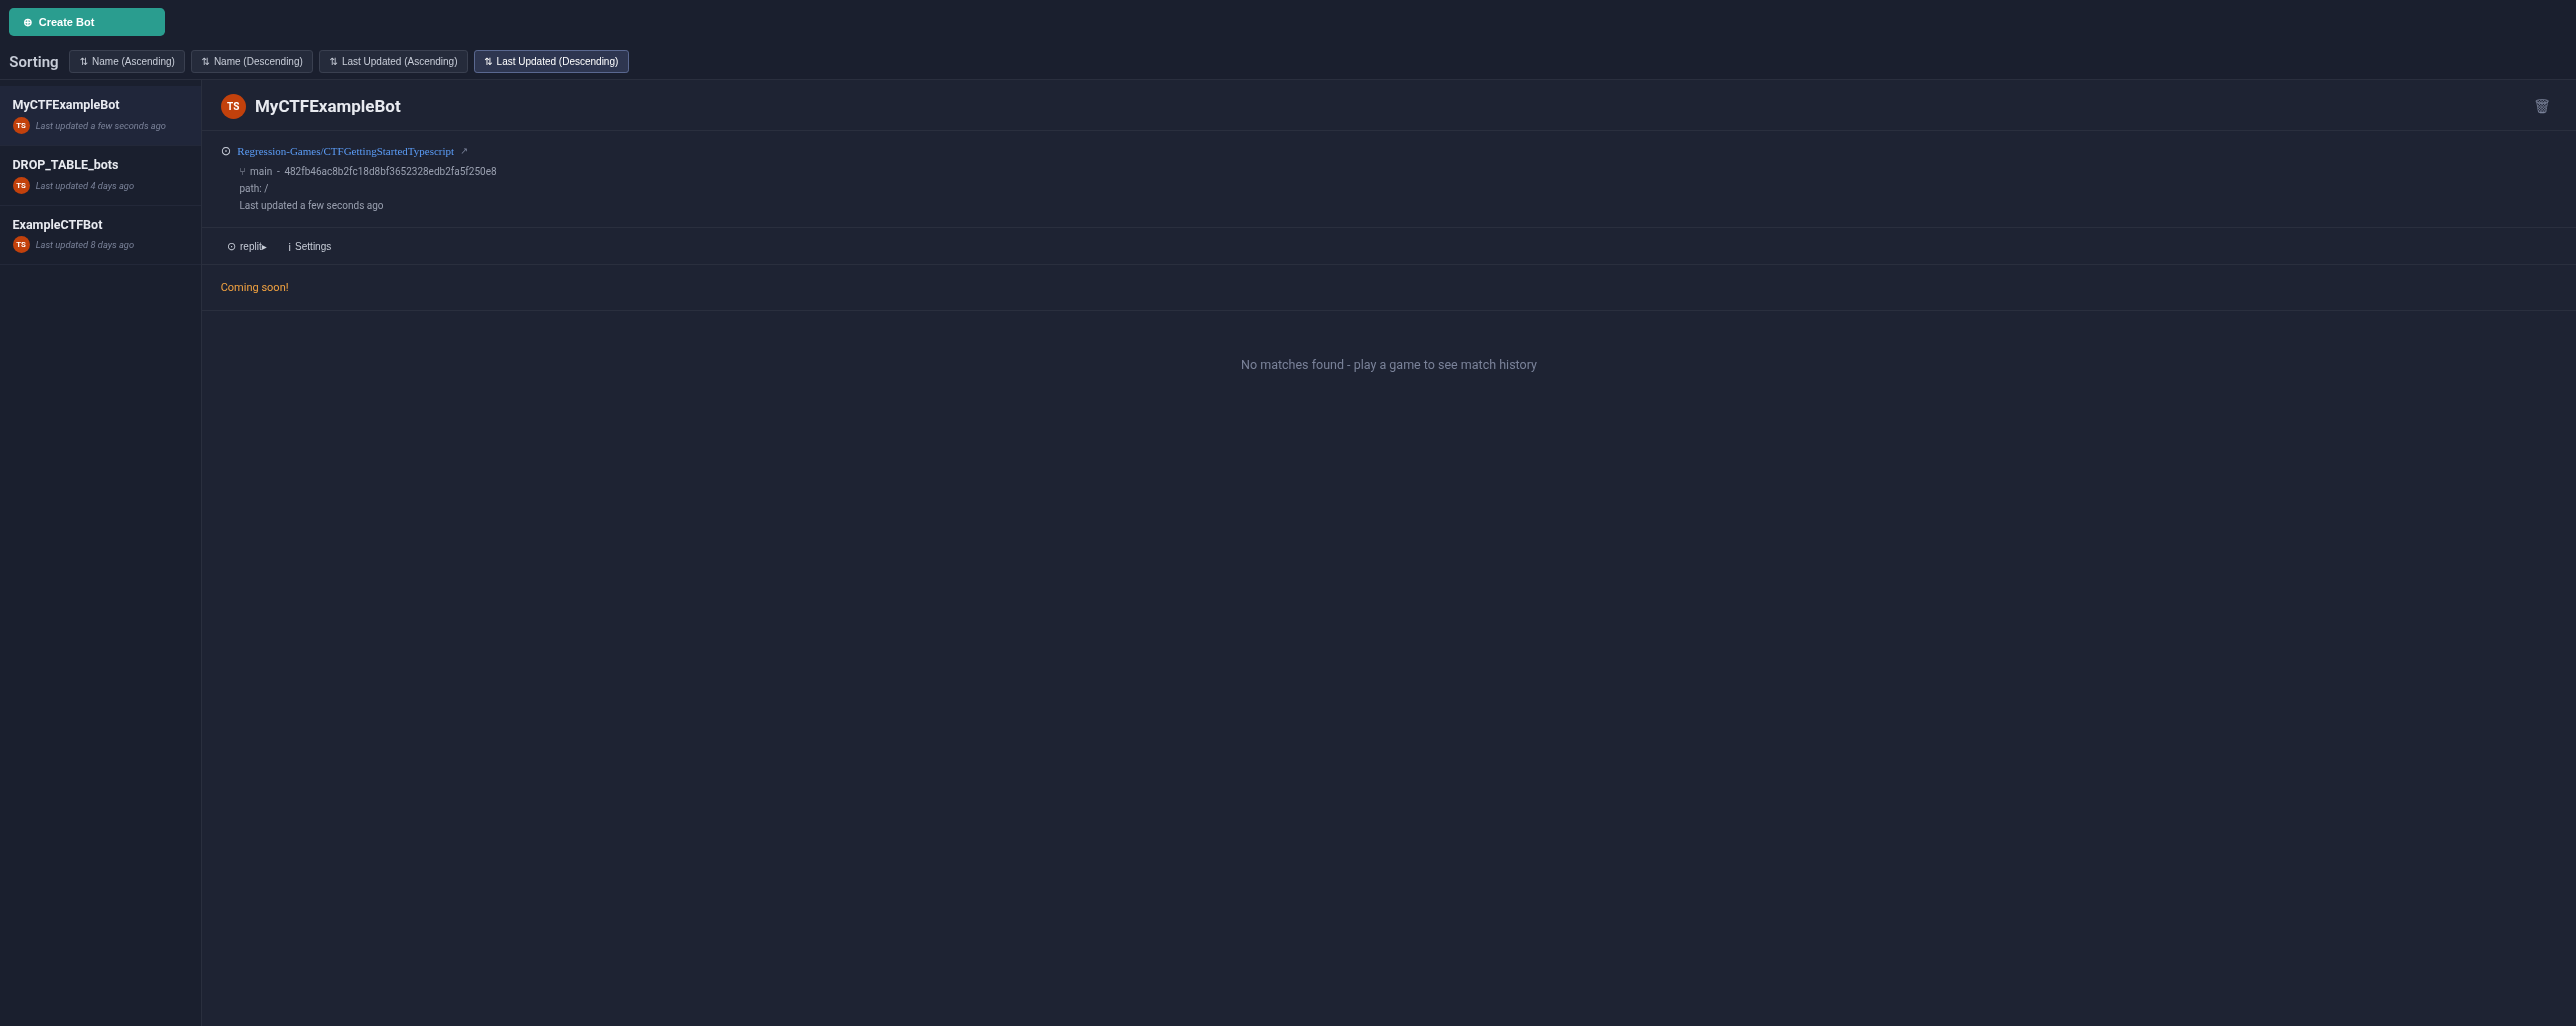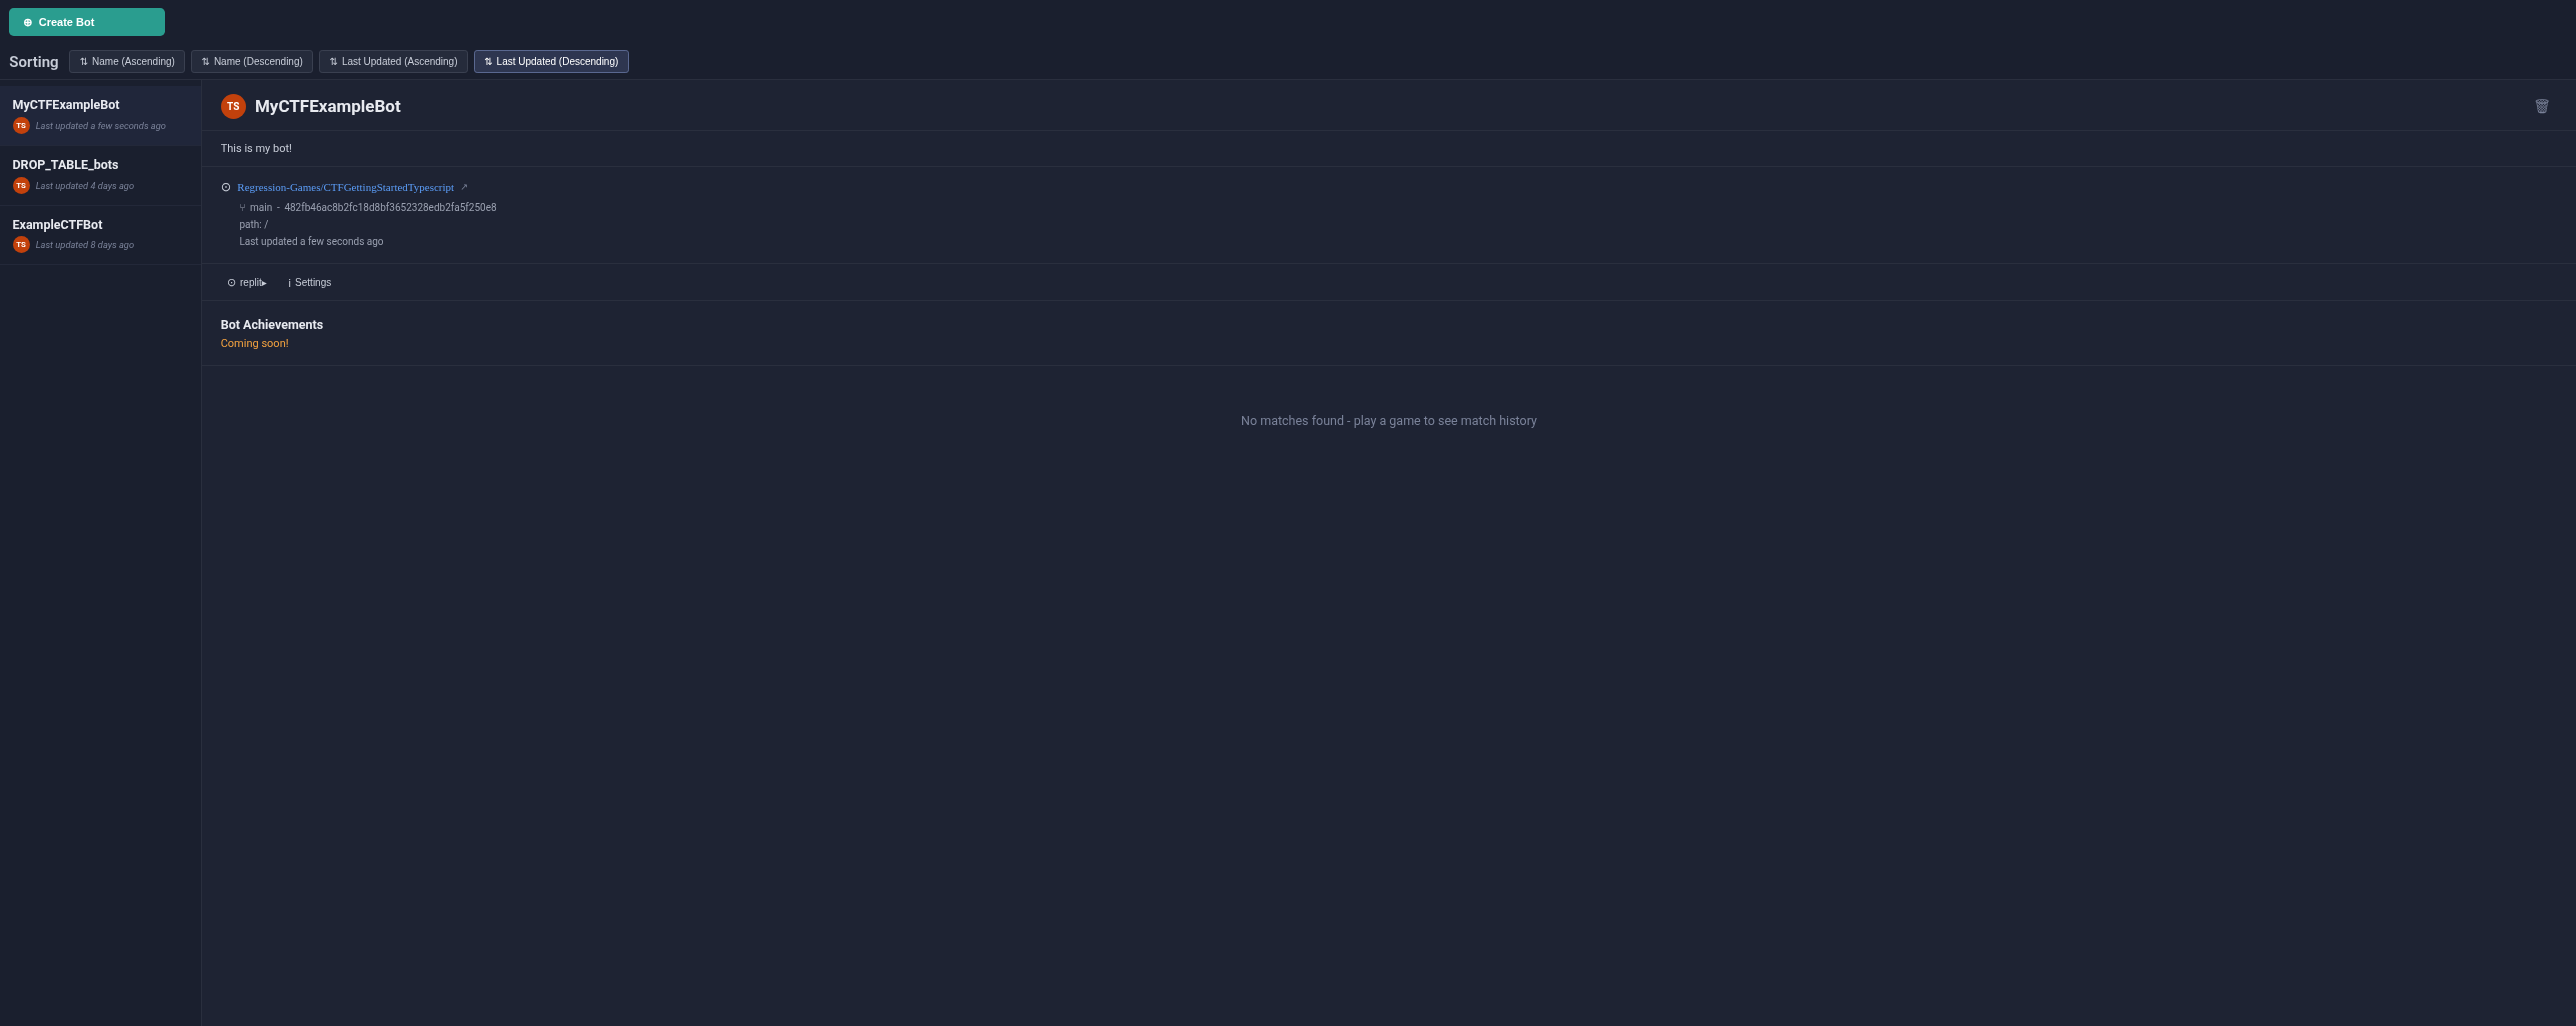--- a/index.html
+++ b/index.html
@@ -322,23 +322,20 @@
     <div class="detail-panel">
 
       <div class="detail-header">
         <div class="detail-header-left">
           <div class="avatar" style="width:25px;height:25px;font-size:10px;">TS</div>
           <span class="detail-bot-name">MyCTFExampleBot</span>
         </div>
         <button class="delete-btn">🗑</button>
       </div>
 
-      <div class="bot-description">
-        <span>This is my bot!</span>
-      </div>
 
       <div class="repo-section">
         <div class="repo-link-row">
           <span style="font-size:12.5px;">⊙</span>
           <a class="repo-link" href="#">Regression-Games/CTFGettingStartedTypescript</a>
           <span class="external-link-icon">↗</span>
         </div>
         <div class="repo-details">
           <div class="branch-row">
             <span>⑂</span>
@@ -360,21 +357,20 @@
           <span class="tool-icon">⊙</span>
           <span>replit▸</span>
         </button>
         <button class="tool-btn">
           <span class="tool-icon">ℹ</span>
           <span>Settings</span>
         </button>
       </div>
 
       <div class="achievements-section">
-        <div class="achievements-title">Bot Achievements</div>
         <div class="achievements-soon">Coming soon!</div>
       </div>
 
       <div class="matches-section">
         <div class="no-matches">No matches found - play a game to see match history</div>
       </div>
 
     </div>
   </div>
 </div>

